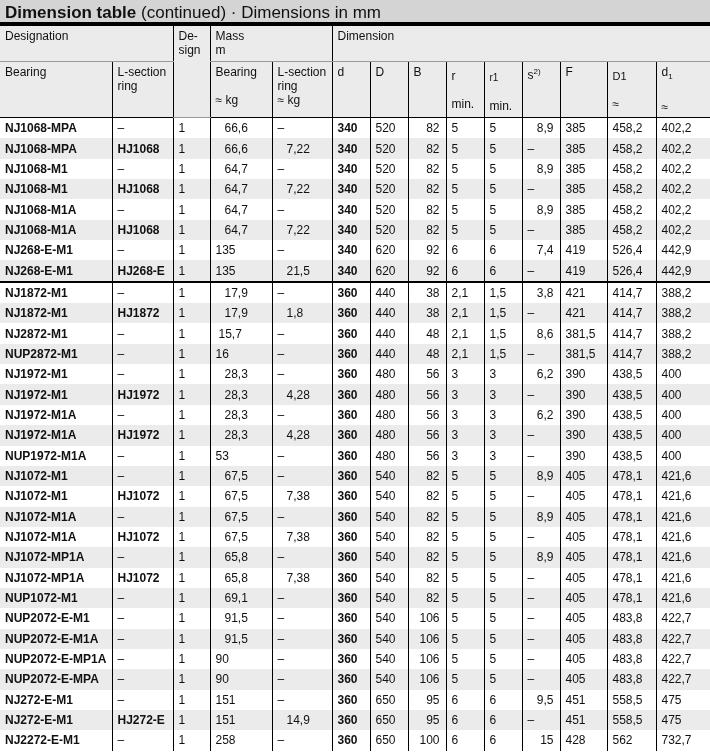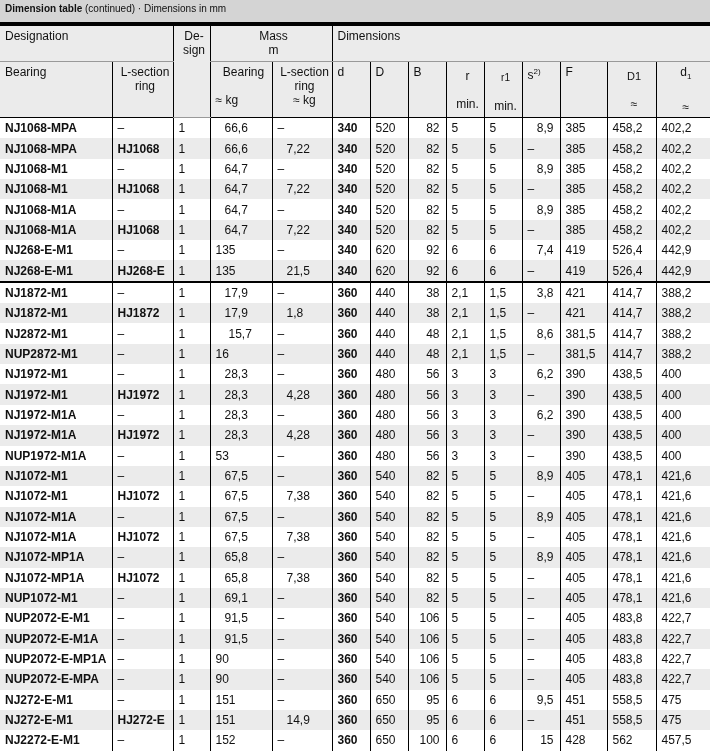--- a/index.html
+++ b/index.html
@@ -1,28 +1,28 @@
 <!DOCTYPE html>
 <html><head>
 <meta charset="utf-8">
 <style>
   html, body { margin:0; padding:0; background:#fff; }
   body { width:710px; height:753px; overflow:hidden; font-family:"Liberation Sans", sans-serif; font-size:12px; color:#111; position:relative; }
   .title-bar { position:absolute; left:0; top:0; width:710px; height:22px; background:#d4d4d4; border-bottom:4px solid #000; box-sizing:content-box; }
-  .title-bar span { position:absolute; left:5px; top:3px; font-size:10px; }
+  .title-bar span { position:absolute; left:5px; top:3px; font-size:17px; }
   .title-bar b { font-weight:bold; }
   table { position:absolute; left:0; top:26px; border-collapse:collapse; table-layout:fixed; width:710px; }
   th, td { padding:0 0 0 5px; white-space:nowrap; overflow:hidden; border-left:1px solid #000; }
   th:first-child, td:first-child { border-left:none;margin-left:8px; }
   thead th { background:#ebebeb; font-weight:normal; text-align:left; vertical-align:top; font-size:12px; line-height:14px; }
   thead tr.h1 th { height:32px; padding-top:3px; border-bottom:1px solid #999; }
   thead tr.h2 th { height:52px; padding-top:3px; }
   thead tr.h2 { border-bottom:1px solid #000; }
   th.design { border-bottom:none; }
-  .hsub { display:block;text-align:center; }
+  .hsub { display:block; }
   .heq { display:block; margin-top:14px; }
   tbody td { height:20.35px; line-height:20px; font-size:12px; }
   tbody tr.gray td { background:#ebebeb; }
   tbody tr.group-start td { border-top:2px solid #000; }
   td.bold { font-weight:bold; }
   td.rt { text-align:right; padding-right:6px; padding-left:0; }
   td.massl { padding-left:14px; }
   td.sval { text-align:right; padding-right:6px; padding-left:0; }
   td.dash, td.sval.dash { text-align:left; padding-left:5px; }
 </style>
@@ -54,21 +54,21 @@
     <tr class="h1">
       <th colspan="2">Designation</th>
       <th rowspan="2" class="design">
           <span class="hsub">De-</span>
           <span class="hsub">sign</span>
         </th>
       <th colspan="2">
           <span class="hsub">Mass</span>
           <span class="hsub">m</span>
         </th>
-      <th colspan="9">Dimensions</th>
+      <th colspan="9">Dimension</th>
     </tr>
     <tr class="h2">
       <th>Bearing</th>
       <th>
           <span class="hsub">L-section</span>
           <span class="hsub">ring</span>
         </th>
       <th>
           <span class="hsub">Bearing</span>
           <span class="heq">≈ kg</span>
@@ -259,21 +259,21 @@
         <td>1,5</td>
         <td class="sval dash">–</td>
         <td>421</td>
         <td>414,7</td>
         <td>388,2</td>
       </tr>
       <tr>
         <td class="bold">NJ2872-M1</td>
         <td class="bold" style="font-weight: normal;">–</td>
         <td>1</td>
-        <td class="massb" style="padding-left: 18px;">15,7</td>
+        <td class="massb" style="padding-left: 8px;">15,7</td>
         <td class="massl" style="padding-left: 5px;">–</td>
         <td class="bold">360</td>
         <td>440</td>
         <td class="rt">48</td>
         <td>2,1</td>
         <td>1,5</td>
         <td class="sval">8,6</td>
         <td>381,5</td>
         <td>414,7</td>
         <td>388,2</td>
@@ -579,26 +579,26 @@
         <td>6</td>
         <td class="sval dash">–</td>
         <td>451</td>
         <td>558,5</td>
         <td>475</td>
       </tr>
       <tr>
         <td class="bold">NJ2272-E-M1</td>
         <td class="bold" style="font-weight: normal;">–</td>
         <td>1</td>
-        <td class="massb">152</td>
+        <td class="massb">258</td>
         <td class="massl" style="padding-left: 5px;">–</td>
         <td class="bold">360</td>
         <td>650</td>
         <td class="rt">100</td>
         <td>6</td>
         <td>6</td>
         <td class="sval">15</td>
         <td>428</td>
         <td>562</td>
-        <td>457,5</td>
+        <td>732,7</td>
       </tr>
     </tbody>
 </table>
 
 </body></html>

